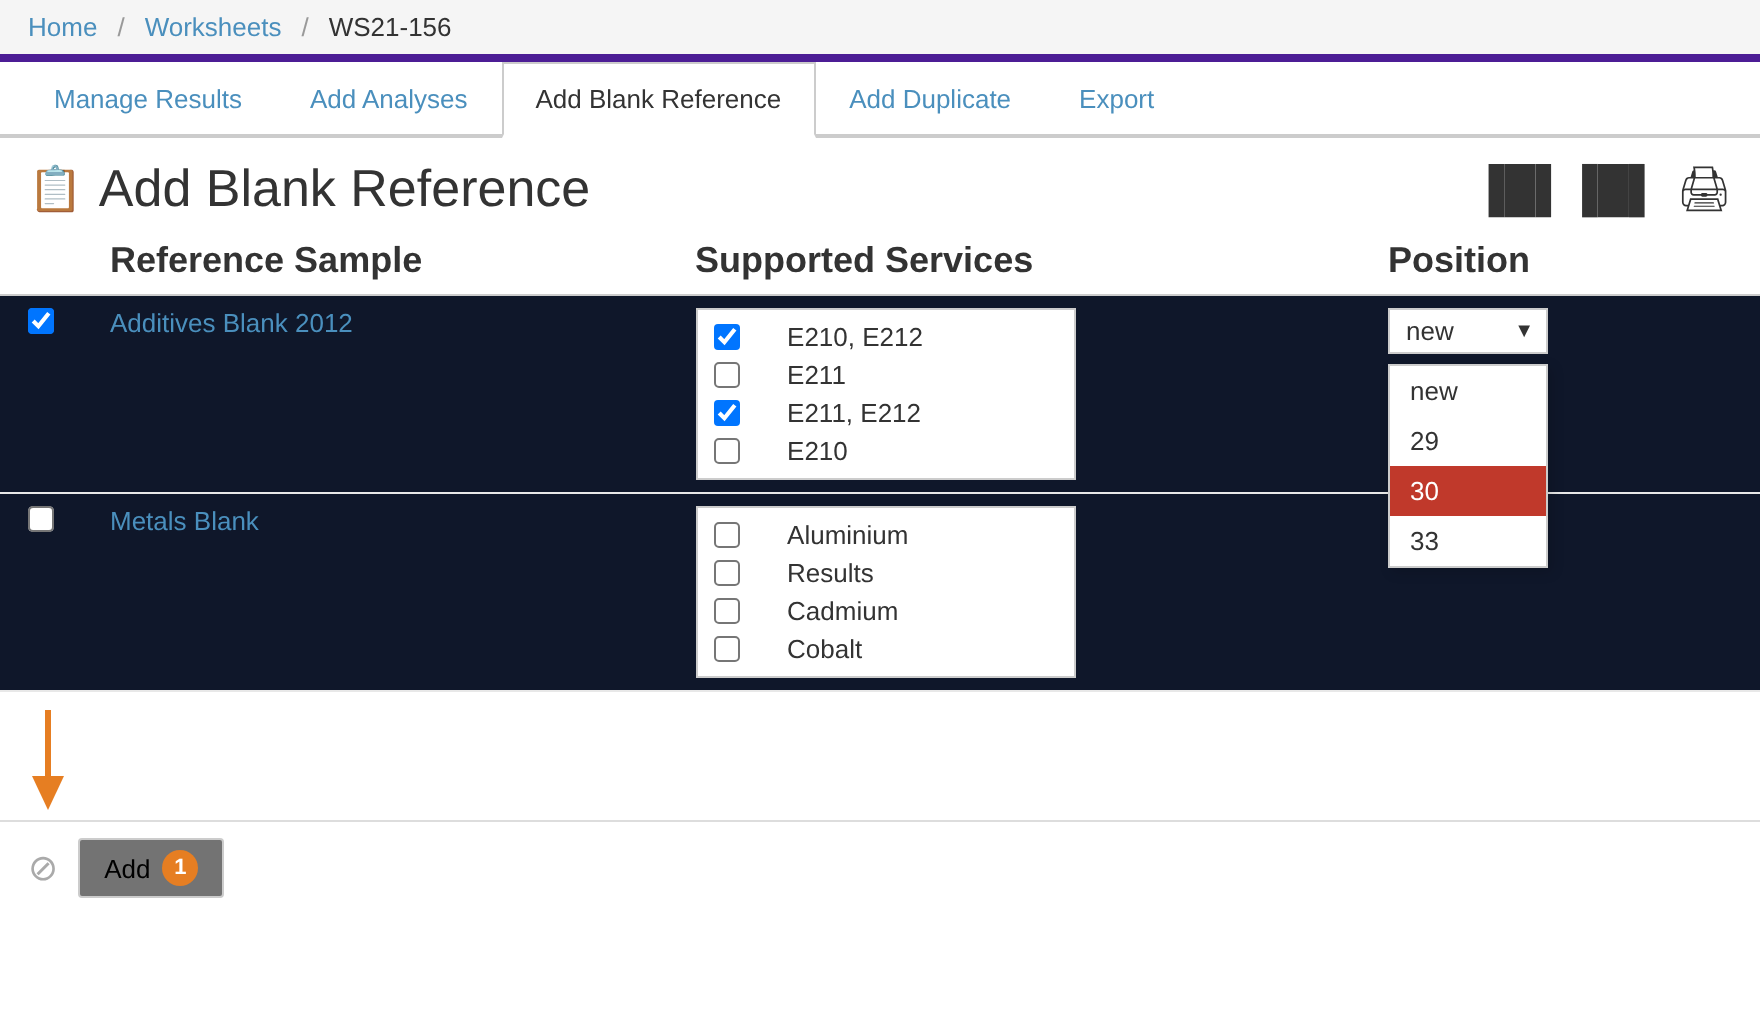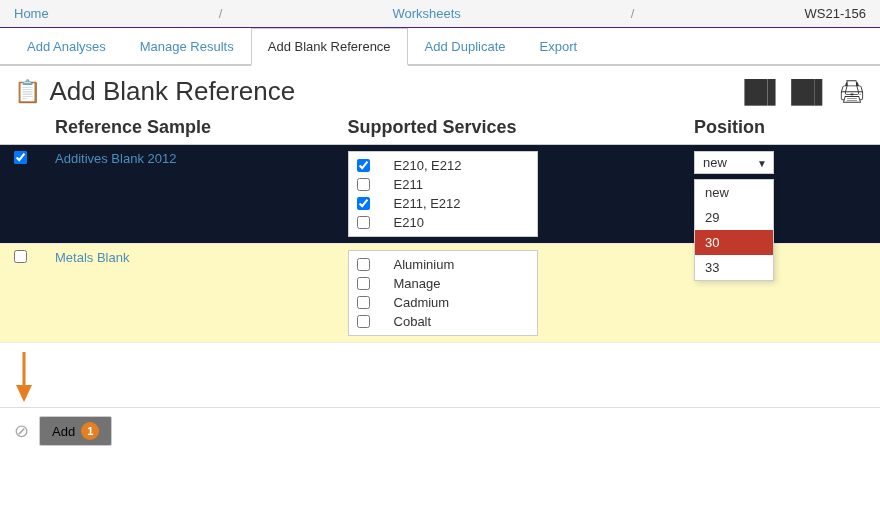--- a/index.html
+++ b/index.html
@@ -1,27 +1,26 @@
 <!DOCTYPE html>
 <html><head>
   <meta charset="utf-8">
   <style>
     * { box-sizing: border-box; margin: 0; padding: 0; }
     body { font-family: Arial, sans-serif; font-size: 13px; background: #fff; color: #333; width: 880px; height: 518px; overflow: hidden; }
 
     
     .breadcrumb {
       background: #f5f5f5;
-      border-bottom: 1px solid #4c1d95;
+      border-bottom: 4px solid #4c1d95;
       padding: 6px 14px;
       font-size: 13px;
       display: flex;
       align-items: center;
-      gap: 20px;
-      justify-content: space-between;
+      gap: 10px;
     }
     .breadcrumb a { color: #4a8fbd; text-decoration: none; }
     .breadcrumb .sep { color: #999; }
 
     
     .tabs {
       display: flex;
       border-bottom: 2px solid #ccc;
       background: #fff;
       padding: 0 10px;
@@ -91,21 +90,21 @@
     }
     .data-table td {
       padding: 6px 14px;
       vertical-align: top;
       border-bottom: 1px solid #e8e8e8;
     }
     .row-highlighted {
       background: #0f172a;
     }
     .row-normal {
-      background: #fef9c3;
+      background: #0f172a;
     }
     .sample-link {
       color: #4a8fbd;
       text-decoration: none;
     }
     .checkbox-col {
       width: 24px;
       padding-left: 14px;
     }
 
@@ -207,22 +206,22 @@
 
 <div class="breadcrumb">
   <a href="#">Home</a>
   <span class="sep">/</span>
   <a href="#">Worksheets</a>
   <span class="sep">/</span>
   <span>WS21-156</span>
 </div>
 
 <div class="tabs">
+  <div class="tab">Manage Results</div>
   <div class="tab">Add Analyses</div>
-  <div class="tab">Manage Results</div>
   <div class="tab active">Add Blank Reference</div>
   <div class="tab">Add Duplicate</div>
   <div class="tab">Export</div>
 </div>
 
 <div class="page-header">
   <div class="page-title-area">
     <span class="page-icon">📋</span>
     <h1 class="page-title">Add Blank Reference</h1>
   </div>
@@ -296,21 +295,21 @@
           <a href="#" class="sample-link">Metals Blank</a>
         </td>
         <td>
           <div class="services-box">
             <label class="service-item">
               <input type="checkbox" style="">
               <span>Aluminium</span>
             </label>
             <label class="service-item">
               <input type="checkbox" style="">
-              <span>Manage</span>
+              <span>Results</span>
             </label>
             <label class="service-item">
               <input type="checkbox" style="">
               <span>Cadmium</span>
             </label>
             <label class="service-item">
               <input type="checkbox" style="">
               <span>Cobalt</span>
             </label>
           </div>

